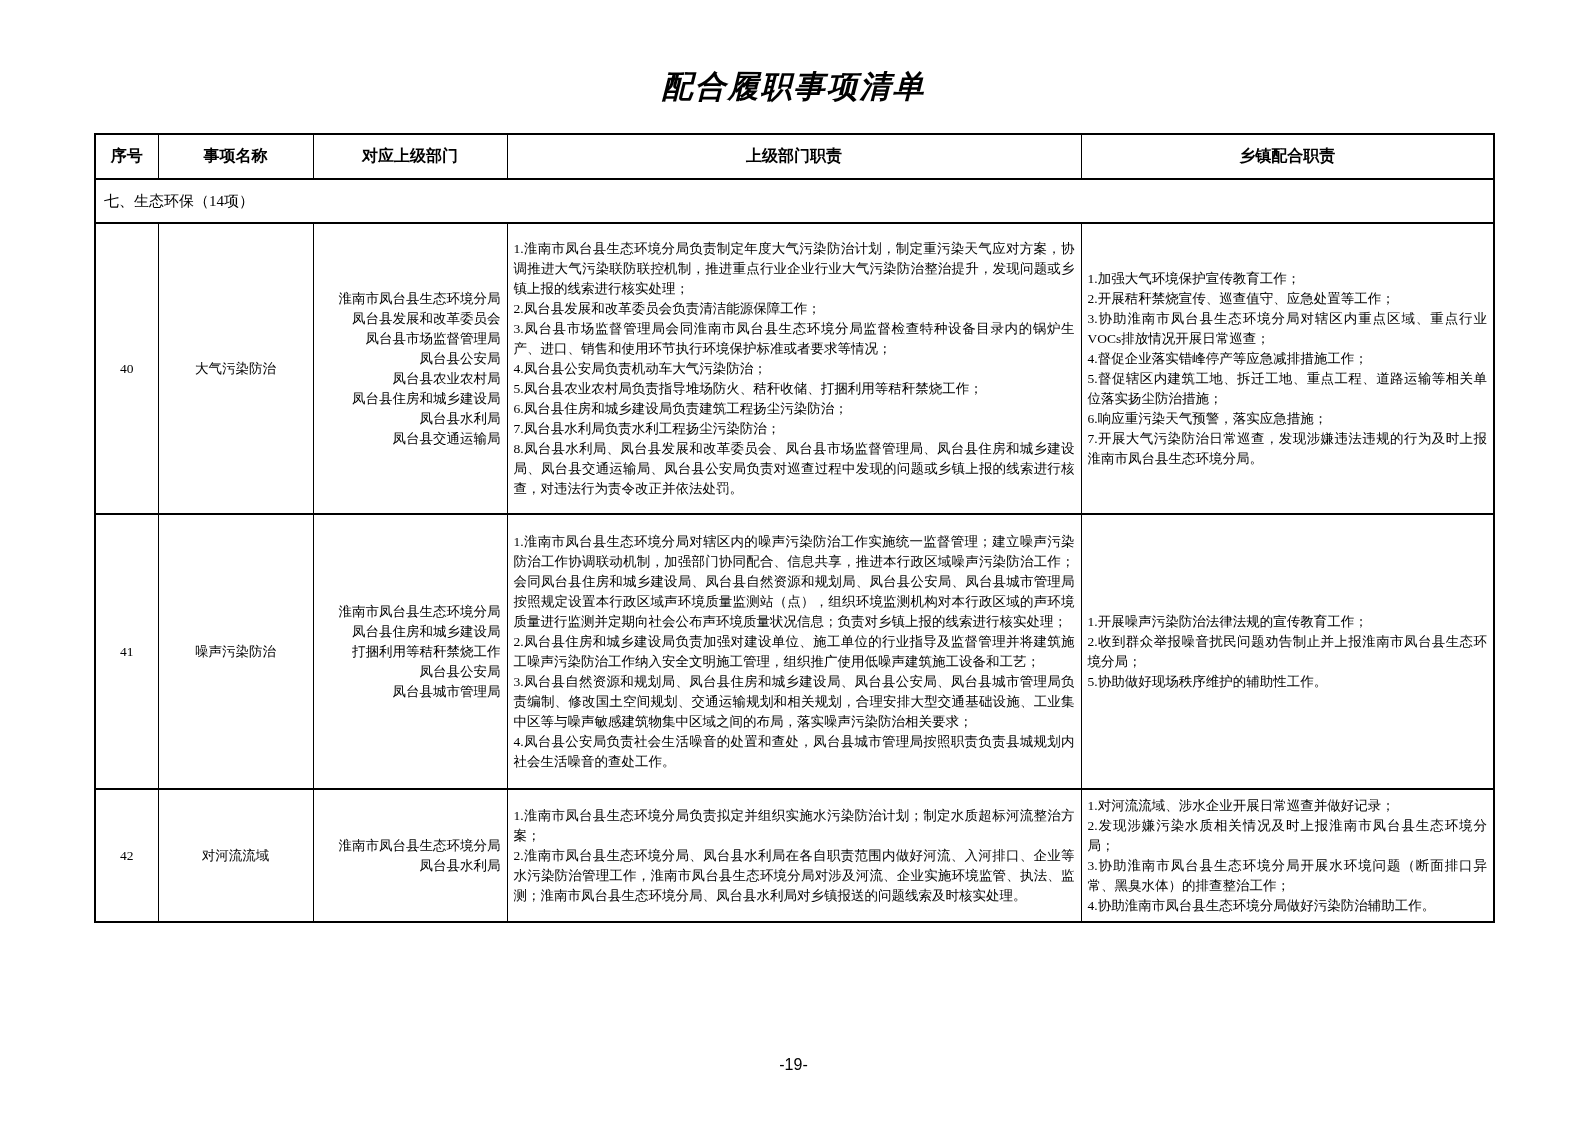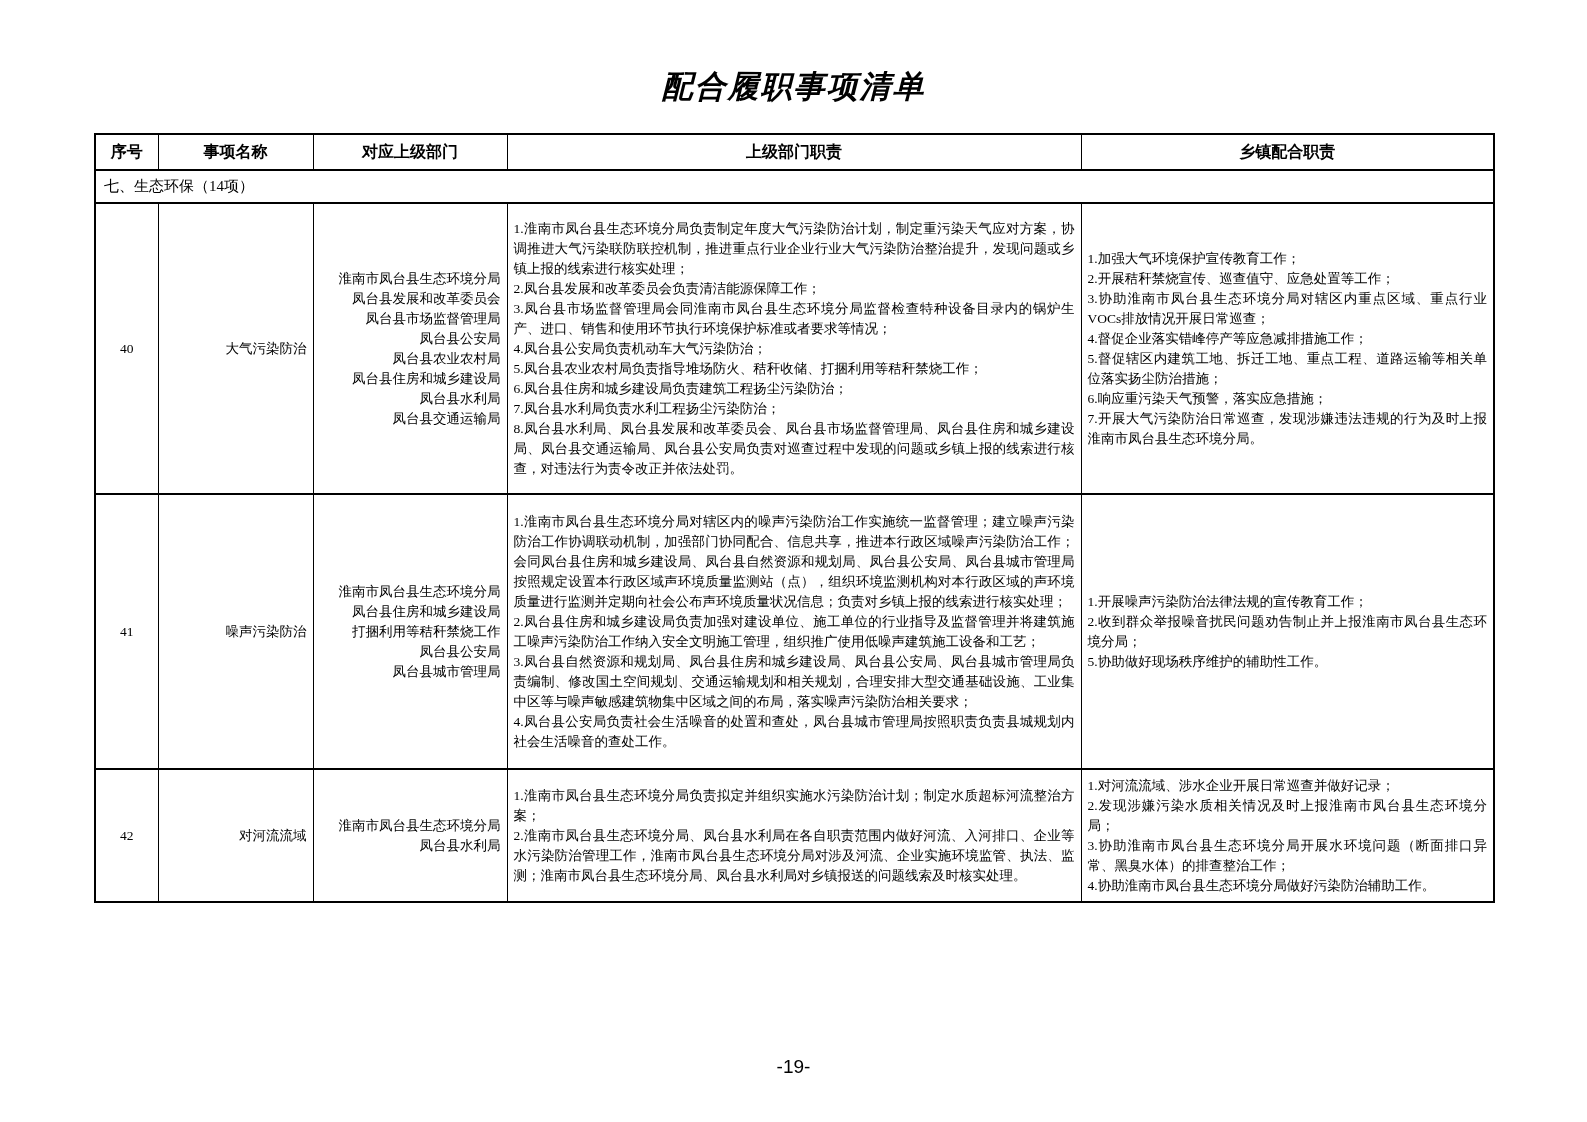--- a/index.html
+++ b/index.html
@@ -37,48 +37,48 @@
   }
   table.duty-table th,
   table.duty-table td {
     border-left: 1px solid #000;
     border-right: 1px solid #000;
     border-top: 2px solid #000;
     border-bottom: 2px solid #000;
     vertical-align: middle;
     overflow: hidden;
   }
-  tr.head-row { height: 36px; margin-top: 34px; }
+  tr.head-row { height: 45px; margin-top: 34px; }
   tr.head-row th {
     font-family: "Liberation Sans", "DejaVu Sans", sans-serif;
     font-weight: bold;
     font-size: 16px;
     text-align: center;
     padding: 2px 4px;
   }
-  tr.section-row { height: 33px; }
+  tr.section-row { height: 44px; }
   tr.section-row td {
     font-size: 15px;
     text-align: left;
     padding: 2px 8px;
   }
   tr.data-row td {
     font-size: 13.5px;
     line-height: 20px;
     padding: 4px 6px;
   }
   tr.row-40 { height: 291px; }
   tr.row-41 { height: 275px; }
   tr.row-42 { height: 133px; }
   td.c-no {
     text-align: center;
     font-size: 14px;
   }
   td.c-name {
-    text-align: right;
+    text-align: center;
     font-size: 14px;
   }
   td.c-dept  { text-align: left; }
   td.c-sup,
   td.c-town {
     text-align: left;
   }
   .duty-list .list-line {
     text-align: justify;
   }
@@ -86,21 +86,21 @@
     text-align: right;
     white-space: nowrap;
   }
   .page-number {
     position: absolute;
     left: 0;
     right: 0;
     top: 1056px;
     text-align: center;
     font-family: "Liberation Sans", "DejaVu Sans", sans-serif;
-    font-size: 19px;
+    font-size: 16px;
     color: #000;
   }
 </style>
 </head>
 <body>
 
 <div class="page">
 
   <h1 class="title">配合履职事项清单</h1>
 

